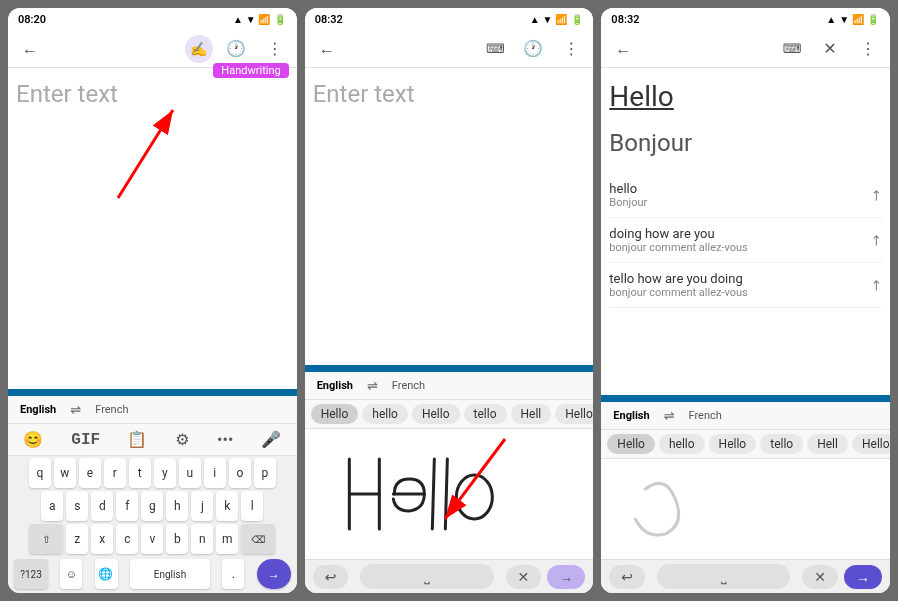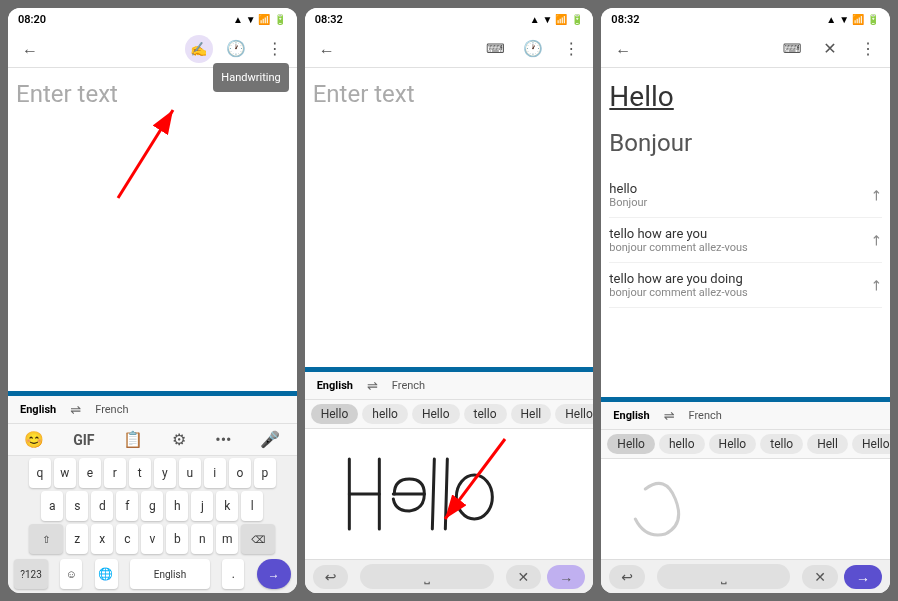--- a/index.html
+++ b/index.html
@@ -99,21 +99,21 @@
       justify-content: space-between;
       align-items: center;
     }
     .trans-main { font-size: 13px; color: #333; }
     .trans-sub { font-size: 11px; color: #888; }
     .arrow-icon { font-size: 14px; color: #888; transform: rotate(-45deg); display: inline-block; }
 
     
     .keyboard-area {
       background: #f0f0f0;
-      border-top: 5px solid #0369a1;
+      border-top: 7px solid #0369a1;
     }
     .lang-row {
       display: flex;
       align-items: center;
       padding: 5px 6px;
       gap: 4px;
       background: #f8f8f8;
       border-bottom: 1px solid #e0e0e0;
     }
     .lang-btn {
@@ -226,24 +226,24 @@
       cursor: pointer;
       display: flex;
       align-items: center;
       justify-content: center;
     }
     .hw-btn.active { background: #c0b0f0; }
 
     
     .tooltip {
       position: absolute;
-      background: #737373;
+      background: #d946ef;
       color: #fff;
       font-size: 11px;
-      padding: 8px 8px;
+      padding: 1px 8px;
       border-radius: 4px;
       white-space: nowrap;
       top: 55px;
       right: 8px;
       z-index: 10;
     }
   </style>
 </head>
 <body>
 
@@ -286,21 +286,21 @@
   <div class="keyboard-area">
 
     <div class="lang-row">
       <span class="lang-btn active">English</span>
       <span class="lang-swap">⇌</span>
       <span class="lang-btn">French</span>
     </div>
 
     <div class="toolbar-row">
       <span class="toolbar-icon">😊</span>
-      <span class="toolbar-icon" style="font-size:14px;font-weight:bold;">GIF</span>
+      <span class="toolbar-icon" style="font-size:16px;font-weight:bold;font-family:Liberation Mono, monospace;">GIF</span>
       <span class="toolbar-icon">📋</span>
       <span class="toolbar-icon">⚙</span>
       <span class="toolbar-icon">•••</span>
       <span class="toolbar-icon">🎤</span>
     </div>
 
     <div class="kb-rows">
       <div class="kb-row">
         <div class="key">q</div>
         <div class="key">w</div>
@@ -451,21 +451,21 @@
     <div class="translation-list">
       <div class="translation-item">
         <div>
           <div class="trans-main">hello</div>
           <div class="trans-sub">Bonjour</div>
         </div>
         <span class="arrow-icon">↗</span>
       </div>
       <div class="translation-item">
         <div>
-          <div class="trans-main">tello how are you</div>
+          <div class="trans-main">doing how are you</div>
           <div class="trans-sub">bonjour comment allez-vous</div>
         </div>
         <span class="arrow-icon">↗</span>
       </div>
       <div class="translation-item">
         <div>
           <div class="trans-main">tello how are you doing</div>
           <div class="trans-sub">bonjour comment allez-vous</div>
         </div>
         <span class="arrow-icon">↗</span>

